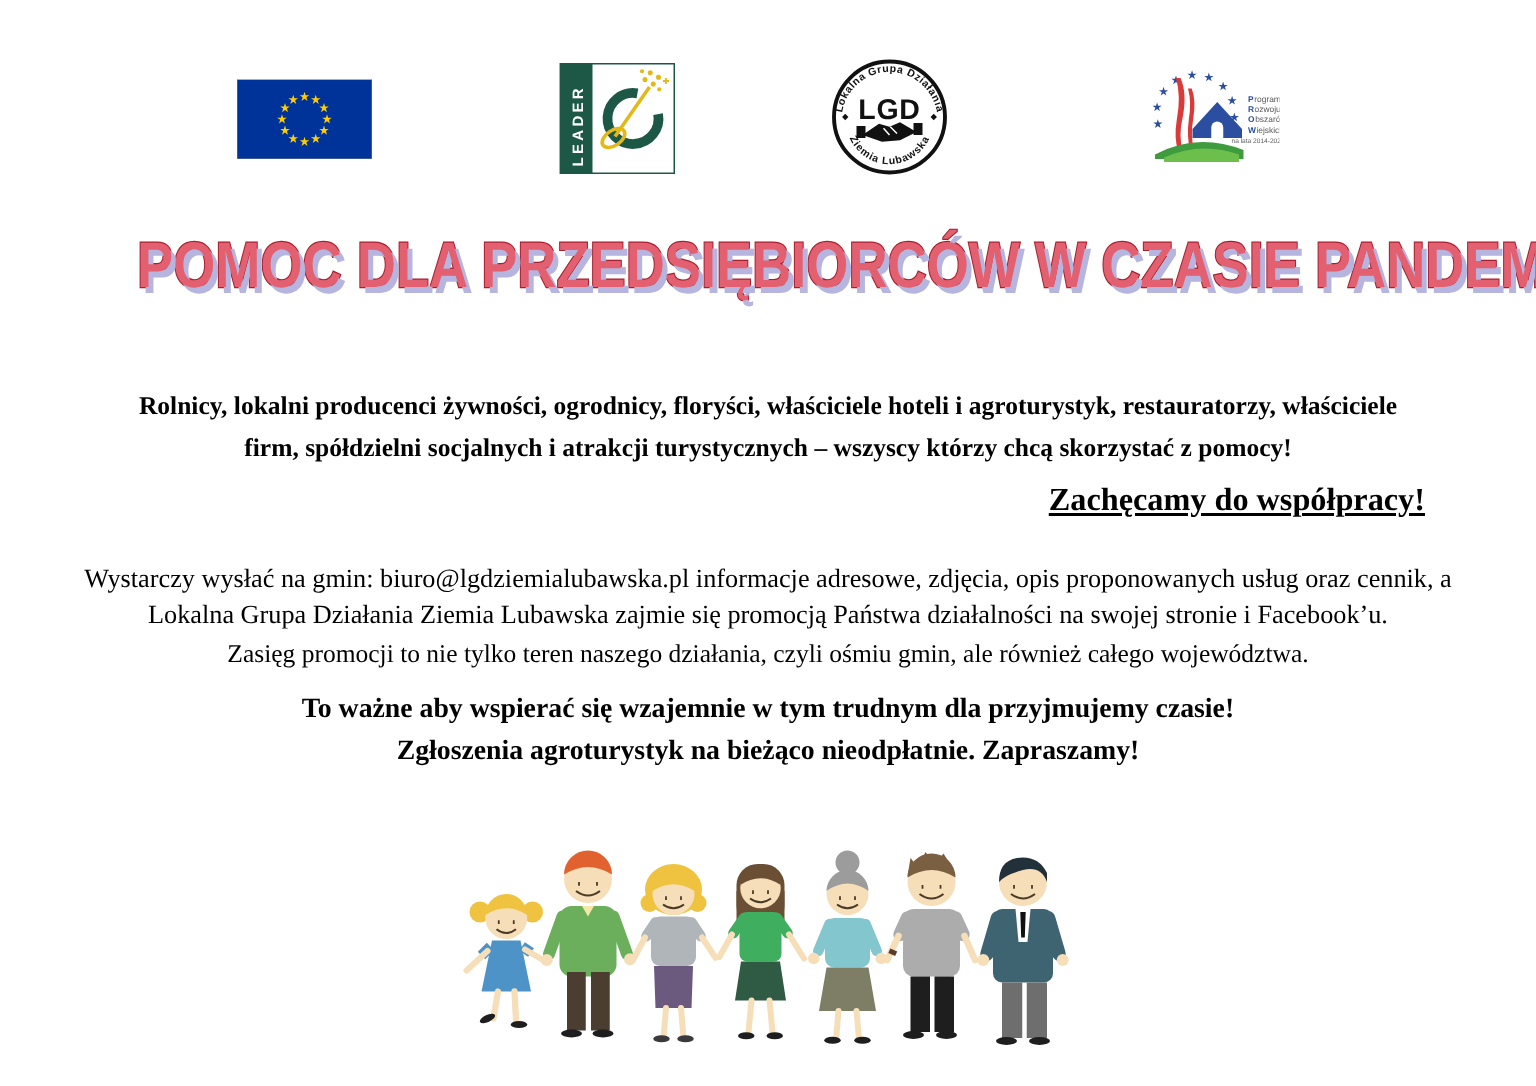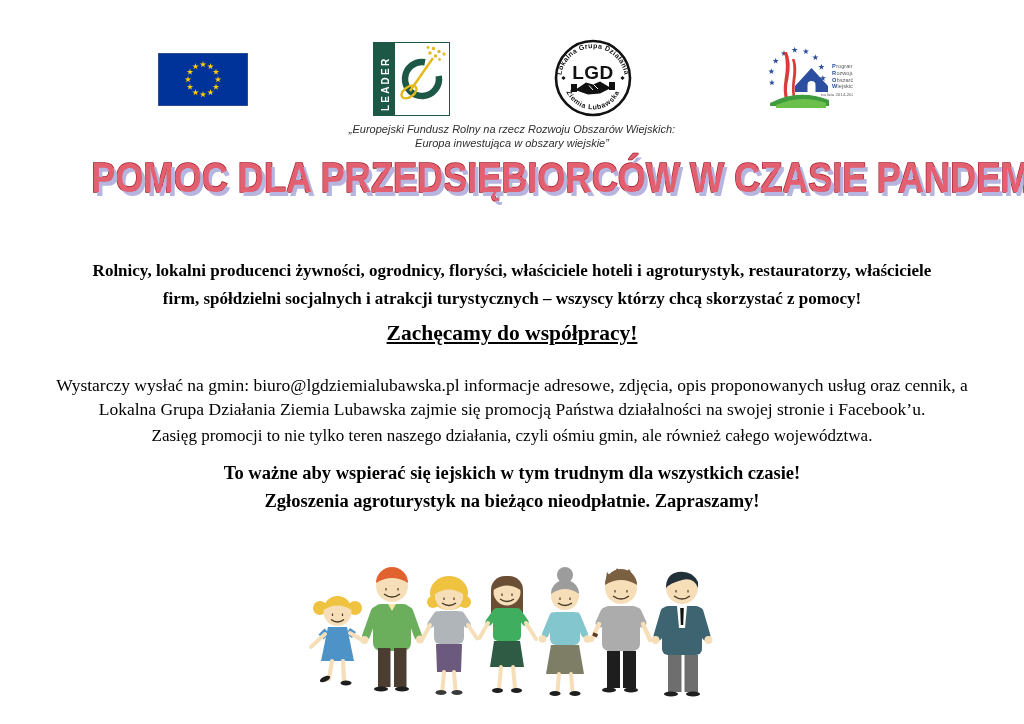--- a/index.html
+++ b/index.html
@@ -35,21 +35,21 @@
   
   .center-block{left:50%;transform:translateX(-50%);text-align:center;}
   #appeal{
     top:232px;width:876px;
     font-size:17px;line-height:28px;font-weight:bold;
     text-decoration-thickness:2px;text-underline-offset:2px;margin-top:25px;
   }
   #cta{
     top:319px;width:876px;
     font-size:21.5px;line-height:28px;font-weight:bold;
-    text-decoration:underline;text-decoration-thickness:2px;text-underline-offset:2px;
+    text-decoration:underline;text-decoration-thickness:2px;text-underline-offset:2px;text-align:right;
   }
   #how-to{top:373px;width:924px;font-size:17.5px;line-height:24px;}
   #how-to .email{font-weight:normal;}
   #reach{top:424px;width:924px;font-size:17px;line-height:24px;}
   #bold-lines{top:459px;width:924px;font-size:18.5px;line-height:28px;font-weight:bold;}
   
   #people{left:294px;top:550px;width:436px;height:168px;}
   svg text{font-family:"Liberation Sans",sans-serif;}
 </style>
 </head>
@@ -155,39 +155,35 @@
       <text x="81" y="28.8" font-weight="bold" fill="var(--prow-blue)">R</text>
       <text x="85.4" y="28.8" fill="var(--prow-gray)">ozwoju</text>
       <text x="81" y="35.6" font-weight="bold" fill="var(--prow-blue)">O</text>
       <text x="85.8" y="35.6" fill="var(--prow-gray)">bszarów</text>
       <text x="81" y="42.4" font-weight="bold" fill="var(--prow-blue)">W</text>
       <text x="86.6" y="42.4" fill="var(--prow-gray)">iejskich</text>
       <text x="70" y="49.5" font-size="4.4" fill="var(--prow-gray)">na lata 2014-2020</text>
     </g>
   </svg>
 
-  <div id="funding-note" class="abs">
-    <div>„Europejski Fundusz Rolny na rzecz Rozwoju Obszarów Wiejskich:</div>
-    <div>Europa inwestująca w obszary wiejskie”</div>
-  </div>
 
   <div id="title-row" class="abs">
     <span id="title-text">POMOC DLA PRZEDSIĘBIORCÓW W CZASIE PANDEMII</span>
   </div>
 
   <div id="appeal" class="abs center-block">Rolnicy, lokalni producenci żywności, ogrodnicy, floryści, właściciele hoteli i agroturystyk, restauratorzy, właściciele firm, spółdzielni socjalnych i atrakcji turystycznych – wszyscy którzy chcą skorzystać z pomocy!</div>
 
   <div id="cta" class="abs center-block">Zachęcamy do współpracy!</div>
 
   <div id="how-to" class="abs center-block"><span>Wystarczy wysłać na gmin: </span><span class="email">biuro@lgdziemialubawska.pl</span><span> informacje adresowe, zdjęcia, opis proponowanych usług oraz cennik, a Lokalna Grupa Działania Ziemia Lubawska zajmie się promocją Państwa działalności na swojej stronie i Facebook’u.</span></div>
 
   <div id="reach" class="abs center-block">Zasięg promocji to nie tylko teren naszego działania, czyli ośmiu gmin, ale również całego województwa.</div>
 
   <div id="bold-lines" class="abs center-block">
-    <div>To ważne aby wspierać się iejskich w tym trudnym dla wszystkich czasie!</div>
+    <div>To ważne aby wspierać się wzajemnie w tym trudnym dla przyjmujemy czasie!</div>
     <div>Zgłoszenia agroturystyk na bieżąco nieodpłatnie. Zapraszamy!</div>
   </div>
 
   <svg id="people" class="abs" viewBox="0 0 436 168">
 
     <g>
       <circle cx="26" cy="58" r="7" fill="var(--girl-hair)"></circle>
         <circle cx="61" cy="58" r="7" fill="var(--girl-hair)"></circle>
       <circle cx="43.5" cy="62" r="14" fill="var(--skin)"></circle>
       <path d="M29.5,60 A14,14 0 0 1 57.5,60 Q43.5,51 29.5,60 Z" fill="var(--girl-hair)"></path>

